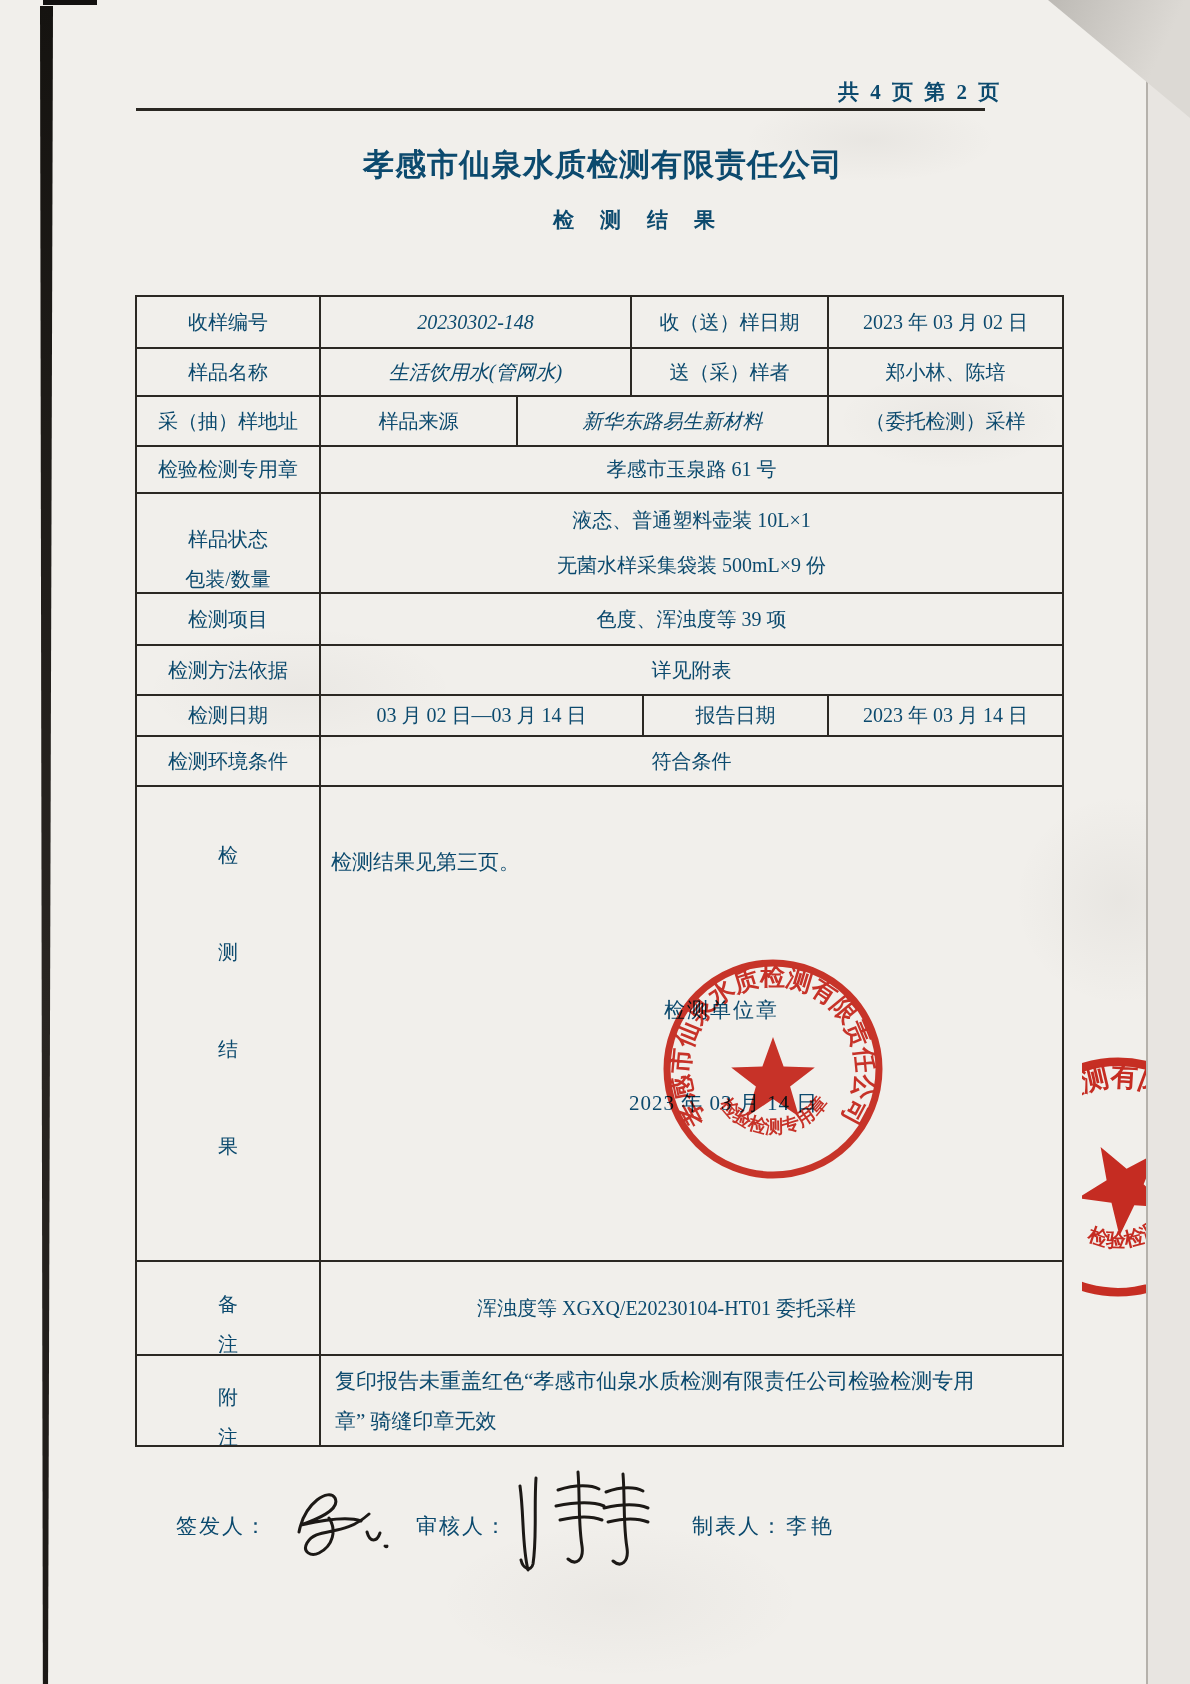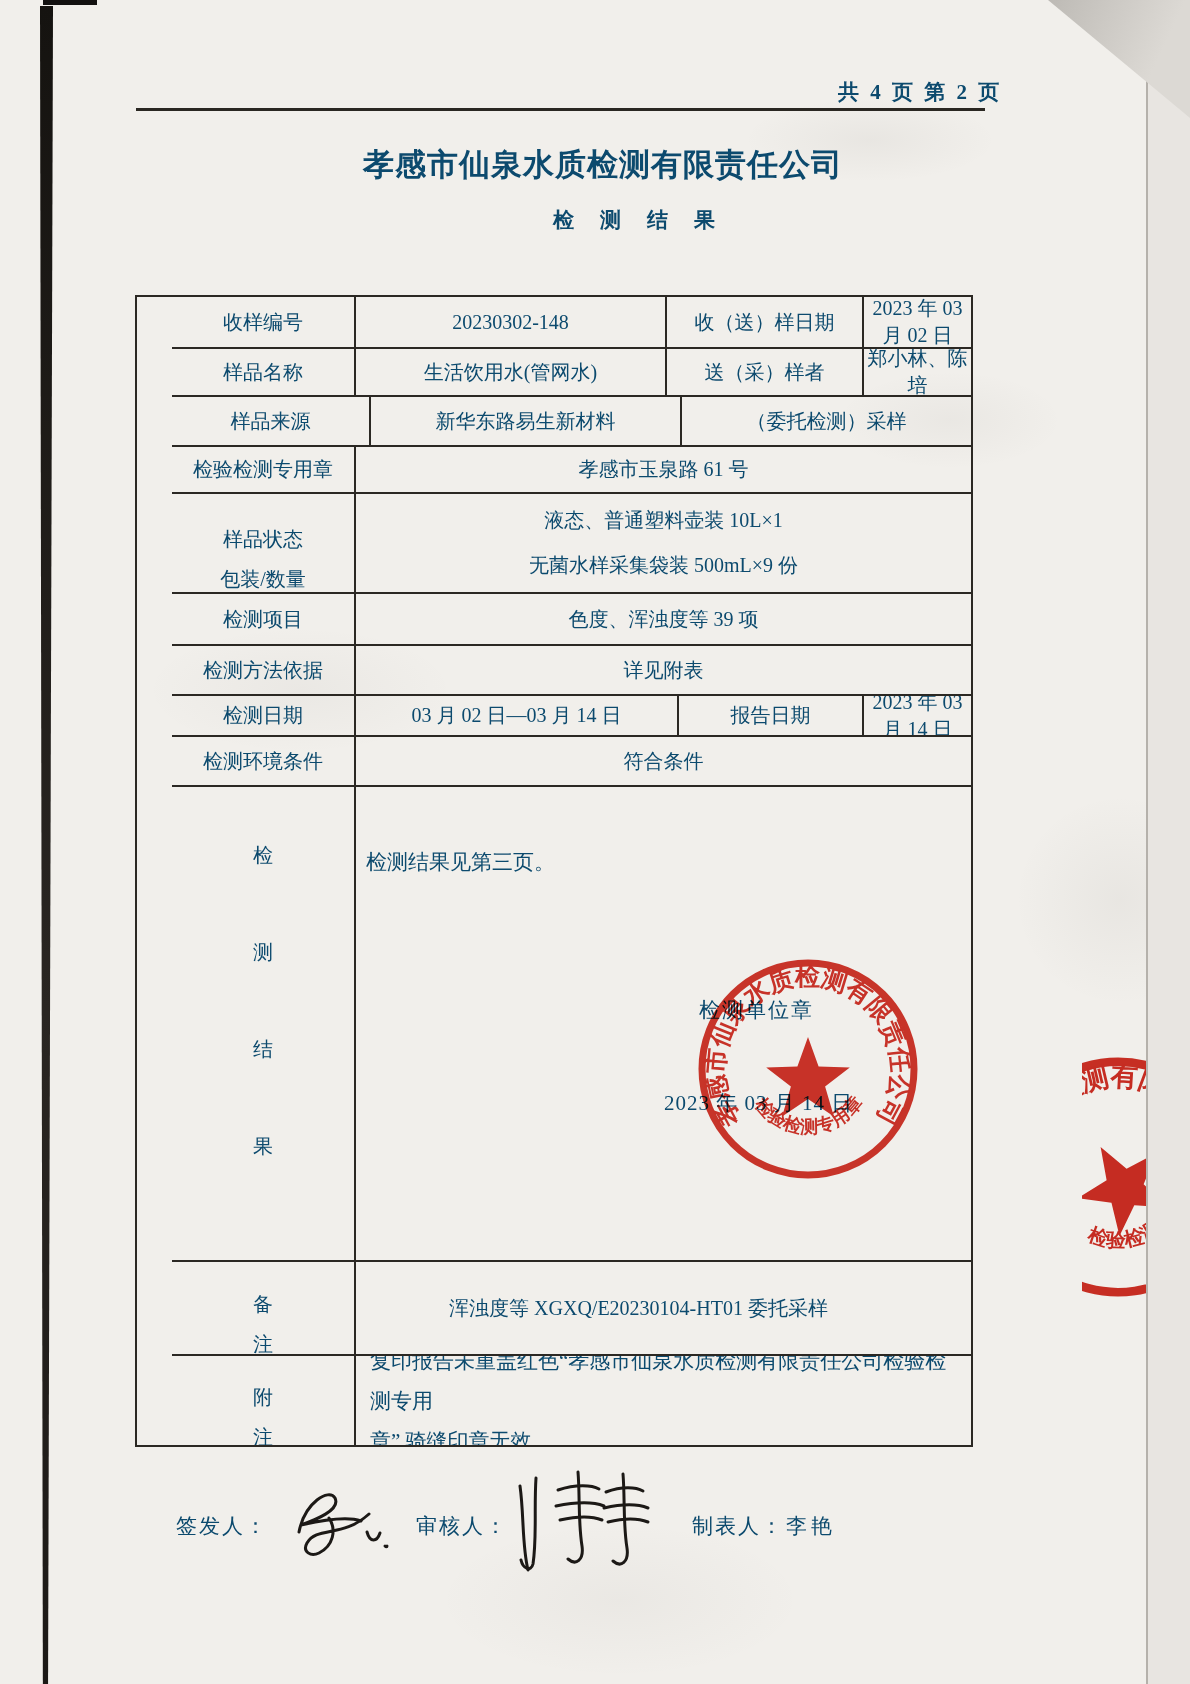--- a/index.html
+++ b/index.html
@@ -30,29 +30,29 @@
   .page-info{position:absolute;left:838px;top:78px;font-size:21px;font-weight:bold;
     letter-spacing:3px;font-family:"Liberation Serif","DejaVu Serif",serif;}
   .header-rule{position:absolute;left:136px;top:108px;width:849px;height:3px;background:#2a2722;}
   .company{position:absolute;left:140px;top:144px;width:926px;text-align:center;
     font-size:31px;font-weight:bold;letter-spacing:1px;
     font-family:"Liberation Sans","DejaVu Sans",sans-serif;}
   .doc-title{position:absolute;left:184px;top:206px;width:926px;text-align:center;
     font-size:21px;font-weight:bold;letter-spacing:26px;
     font-family:"Liberation Sans","DejaVu Sans",sans-serif;}
   
-  .tbl{position:absolute;left:135px;top:295px;width:838px;border:2.5px solid #2b2823;
-    box-sizing:border-box;font-size:20px;padding-left:35px;}
+  .tbl{position:absolute;left:135px;top:295px;width:929px;border:2.5px solid #2b2823;
+    box-sizing:border-box;font-size:20px;}
   .row{display:flex;border-top:2px solid #2b2823;box-sizing:border-box;}
   .row:first-child{border-top:none;}
   .cell{border-left:2px solid #2b2823;box-sizing:border-box;display:flex;
     align-items:center;justify-content:center;text-align:center;overflow:hidden;}
   .cell:first-child{border-left:none;}
   .c1{width:182px;flex:none;}
-  .c2{width:311px;flex:none;}
+  .c2{width:311px;flex:none;font-style:italic;}
   .c3{width:197px;flex:none;}
   .c4{flex:1;}
   .c2d{width:323px;flex:none;}
   .c3d{width:185px;flex:none;}
   .cmerge{flex:1;}
   .two-line{flex-direction:column;justify-content:center;gap:18px;}
   .stack-label{flex-direction:column;justify-content:center;gap:16px;line-height:24px;margin-top:32px;}
   .vlabel{flex-direction:column;justify-content:flex-start;padding-top:56px;gap:73px;line-height:24px;}
   .result-cell{position:relative;display:block;}
   .result-note{position:absolute;left:10px;top:61px;font-size:21px;}
@@ -100,20 +100,21 @@
     </div>
 
     <div class="row" style="height:48px">
       <div class="cell c1">样品名称</div>
       <div class="cell c2">生活饮用水(管网水)</div>
       <div class="cell c3">送（采）样者</div>
       <div class="cell c4">郑小林、陈培</div>
     </div>
 
     <div class="row" style="height:50px">
+      <div class="cell c1">采（抽）样地址</div>
       <div class="cell c3">样品来源</div>
       <div class="cell c2">新华东路易生新材料</div>
       <div class="cell c4">（委托检测）采样</div>
     </div>
 
     <div class="row" style="height:47px">
       <div class="cell c1">检验检测专用章</div>
       <div class="cell cmerge">孝感市玉泉路 61 号</div>
     </div>
 

